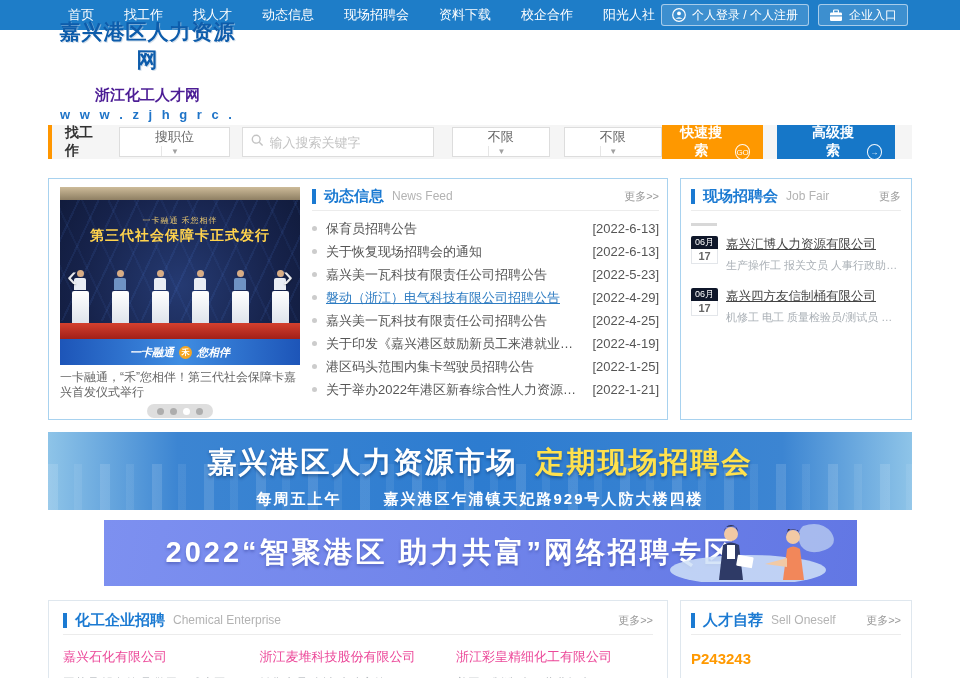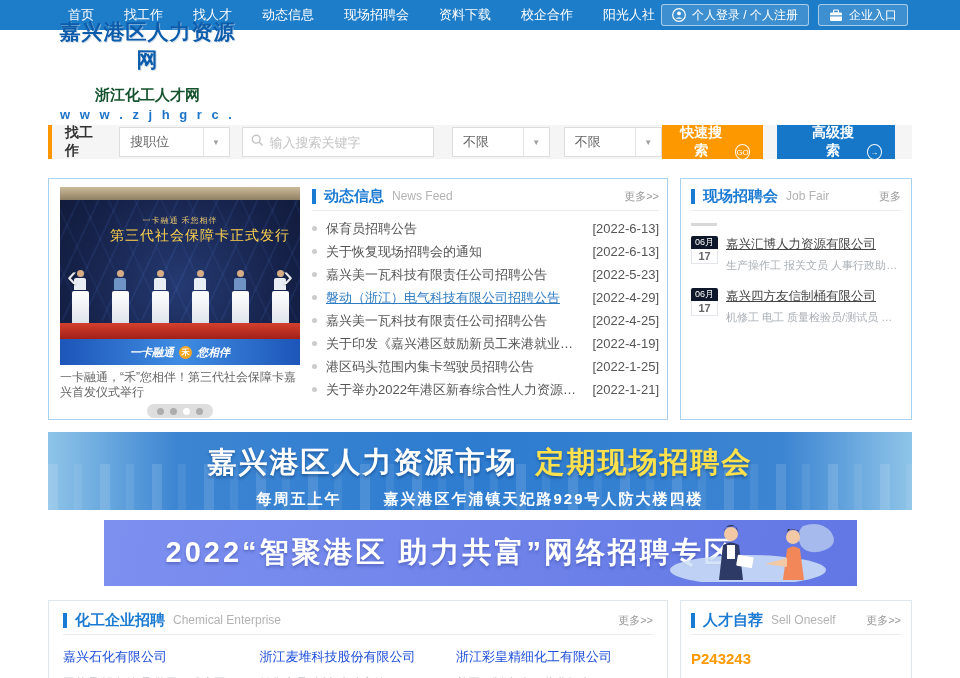--- a/index.html
+++ b/index.html
@@ -17,30 +17,30 @@
   .nav-btn { display: flex; align-items: center; gap: 6px; background: rgba(255,255,255,.14);
     border: 1px solid rgba(255,255,255,.55); border-radius: 3px; color: #fff;
     font-size: 12px; height: 22px; padding: 0 10px; cursor: pointer; }
   .nav-btn svg { display: block; }
 
   
   .site-header { height: 95px; display: flex; align-items: center; background: #fff; }
   .logo { margin-left: 55px; width: 185px; text-align: center; cursor: pointer; }
   .logo-title { font-size: 21px; font-weight: bold; color: #0d5cab; letter-spacing: 1px;
     text-shadow: 1px 1px 0 rgba(180,200,220,.6); }
-  .logo-sub { font-size: 15px; font-weight: bold; color: #14532d; margin-top: 12px; }
+  .logo-sub { font-size: 15px; font-weight: bold; color: #4c1d95; margin-top: 12px; }
   .logo-url { font-size: 13px; font-weight: bold; color: #1f74c8; letter-spacing: 3px; margin-top: 2px; }
 
   
   .search-strip { width: 864px; margin: 0 auto; height: 34px; background: #f5f5f5;
     display: flex; align-items: center; }
   .accent-bar { width: 4px; height: 34px; background: #ff9600; flex: none; }
   .search-label { margin: 0 14px 0 13px; font-size: 14px; color: #333; font-weight: bold; }
   .sel { height: 30px; background: #fff; border: 1px solid #ddd; display: flex;
-    align-items: center; font-size: 13px; color: #666; cursor: pointer; }
+    align-items: center; font-size: 13px; color: #666; cursor: pointer; flex-direction: column; }
   .sel-txt { padding: 0 10px; flex: 1; }
   .sel-arr { width: 26px; height: 100%; border-left: 1px solid #e6e6e6; display: flex;
     align-items: center; justify-content: center; font-size: 8px; color: #a0a0a0; }
   .sel-cat { width: 115px; } .sel-f { width: 102px; }
   .kw { height: 30px; width: 200px; background: #fff; border: 1px solid #ddd;
     display: flex; align-items: center; margin-left: 12px; padding: 0 8px; }
   .kw input { border: none; outline: none; font-size: 13px; width: 100%; margin-left: 6px; color: #333; }
   .kw input::placeholder { color: #c3c3c3; }
   .sel-f1 { margin-left: 18px; } .sel-f2 { margin-left: 14px; }
   .btn { height: 34px; border: none; color: #fff; font-size: 14px; font-weight: bold;
@@ -60,21 +60,21 @@
   .slide { width: 240px; height: 178px; position: relative; overflow: hidden;
     background: radial-gradient(circle at 50% 55%, #253a72 0%, #16224a 65%, #101a3a 100%); cursor: pointer; }
   .ceiling { position: absolute; top: 0; left: 0; right: 0; height: 13px;
     background: linear-gradient(#cdbb99, #8e7f63); }
   .rays { position: absolute; top: 13px; bottom: 44px; left: 0; right: 0; opacity: .5;
     background: repeating-linear-gradient(115deg, transparent 0 16px, rgba(95,150,255,.18) 16px 18px),
                 repeating-linear-gradient(65deg, transparent 0 22px, rgba(95,150,255,.12) 22px 24px); }
   .slide-tagline { position: absolute; top: 28px; width: 100%; text-align: center;
     color: #e9c76f; font-size: 8px; letter-spacing: 1px; }
   .slide-title { position: absolute; top: 40px; width: 100%; text-align: center;
-    color: #ffd34d; font-size: 14px; font-weight: normal; letter-spacing: 1px; margin-left: 20px; }
+    color: #ffd34d; font-size: 14px; font-weight: bold; letter-spacing: 1px; }
   .people { position: absolute; bottom: 42px; left: 10px; right: 10px;
     display: flex; justify-content: space-between; align-items: flex-end; }
   .figure { width: 20px; display: flex; flex-direction: column; align-items: center; }
   .head { width: 7px; height: 7px; border-radius: 50%; background: #d8ad85; }
   .torso { width: 12px; height: 12px; border-radius: 2px 2px 0 0; margin-top: 1px; }
   .t-a { background: #e9edf4; } .t-b { background: #6f93c4; }
   .podium { width: 17px; height: 32px; background: linear-gradient(#ffffff, #dfe4ec);
     border-radius: 2px 2px 0 0; margin-top: 1px; }
   .stage { position: absolute; bottom: 26px; height: 16px; left: 0; right: 0;
     background: linear-gradient(#d4402e, #a21f18); }
@@ -146,21 +146,21 @@
   .b2-title { margin-left: 62px; font-size: 29px; font-weight: bold; color: #fff;
     letter-spacing: 3px; text-shadow: 0 2px 3px rgba(30,40,120,.35); }
   .b2-art { position: absolute; right: 14px; bottom: 0; }
 
   
   .bottom-row { width: 864px; margin: 14px auto 0; display: flex; gap: 12px; }
   .bottom-box { border: 1px solid #dfe7ee; background: #fff; }
   .chem { width: 620px; padding: 10px 14px; height: 120px; }
   .companies { display: flex; margin-top: 13px; }
   .company { width: 33.3%; }
-  .company-name { display: block; font-size: 13px; color: #1d4ed8; }
+  .company-name { display: block; font-size: 13px; color: #ec4899; }
   .company-jobs { font-size: 12px; color: #a6abb1; margin-top: 9px; }
   .talent { width: 232px; padding: 10px 10px; height: 120px; }
   .talent-id { display: block; color: #f90; font-size: 15px; font-weight: bold; margin: 15px 0 11px; }
 </style>
 </head>
 <body>
 
 <header class="topnav">
   <nav class="nav-links">
     <a>首页</a>

